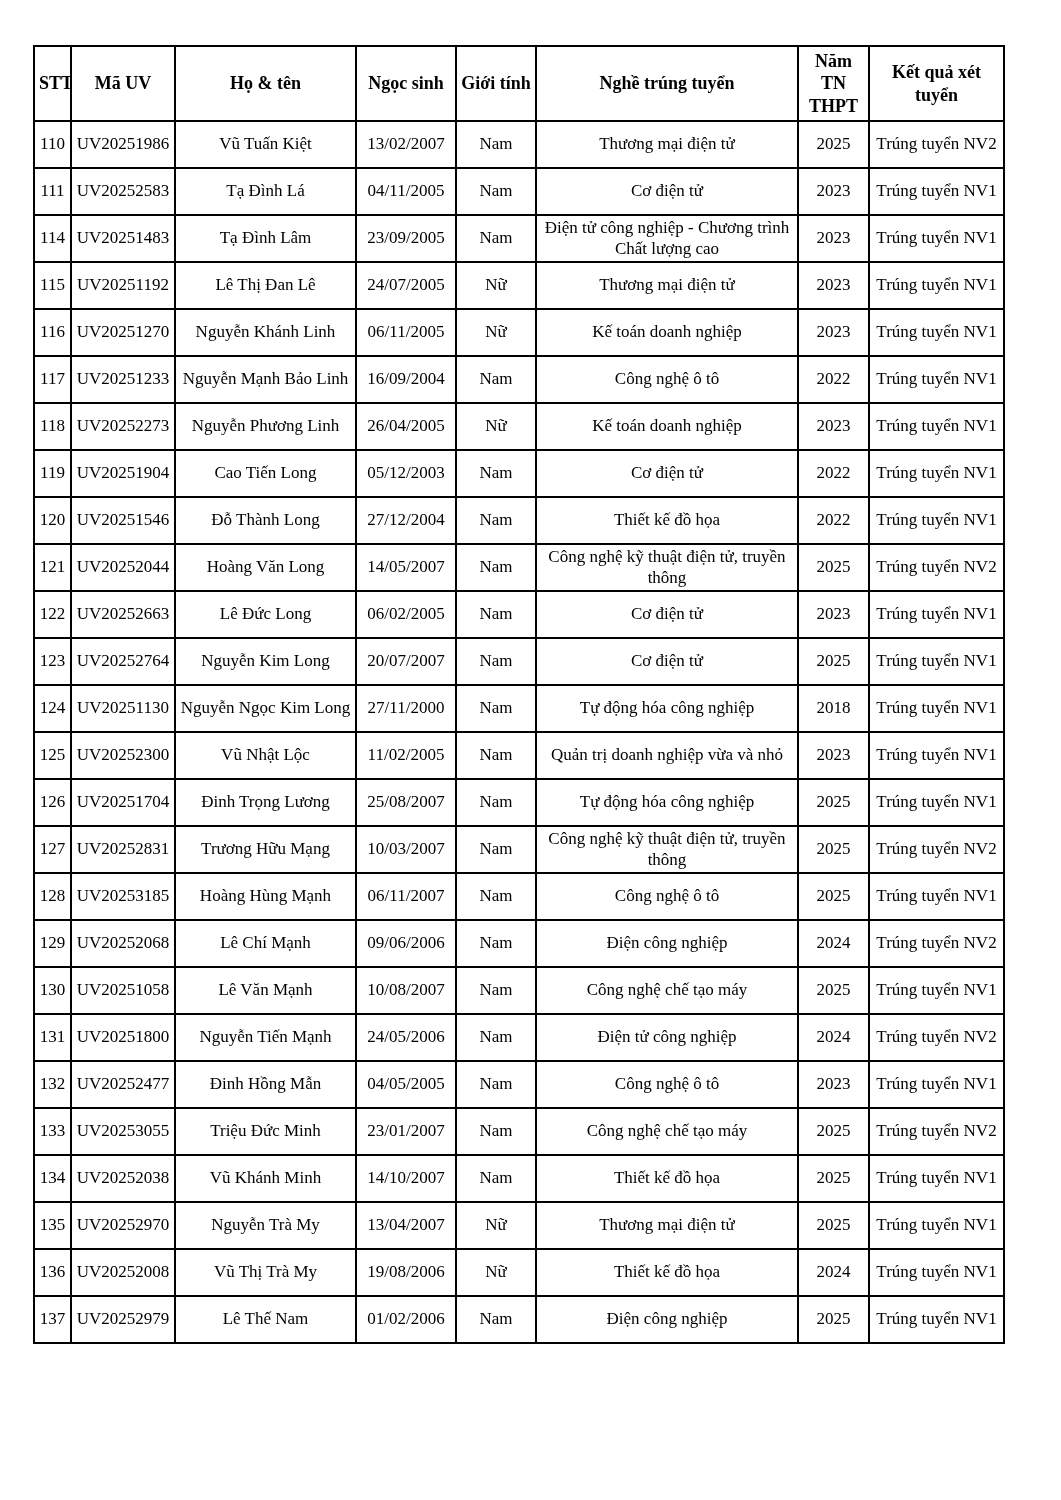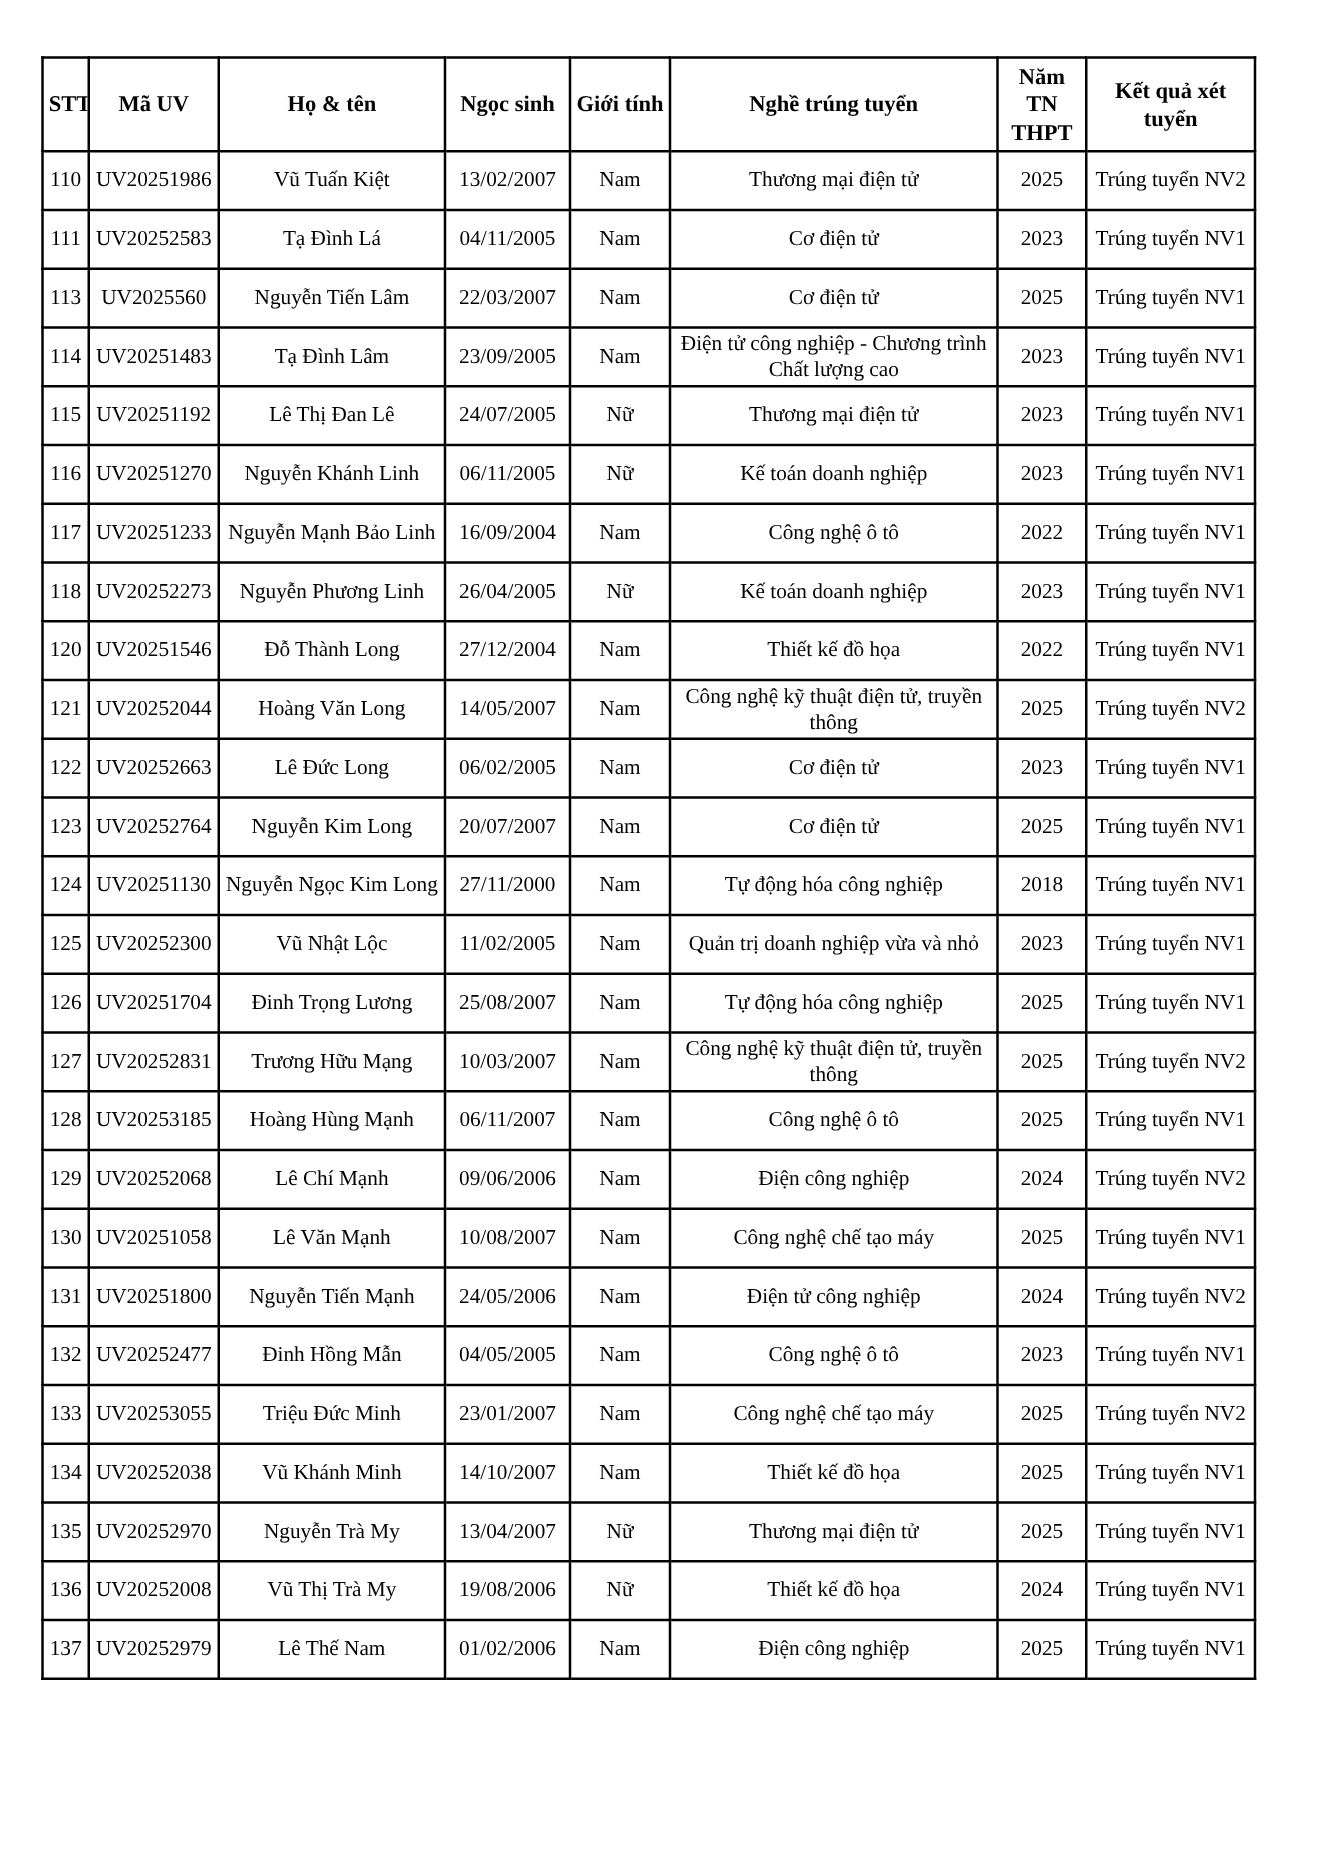--- a/index.html
+++ b/index.html
@@ -114,30 +114,20 @@
             <td class="col-stt">111</td>
             <td class="col-ma_uv">UV20252583</td>
             <td class="col-ho_ten">Tạ Đình Lá</td>
             <td class="col-ngay_sinh">04/11/2005</td>
             <td class="col-gioi_tinh">Nam</td>
             <td class="col-nghe">Cơ điện tử</td>
             <td class="col-nam_tn">2023</td>
             <td class="col-ket_qua">Trúng tuyển NV1</td>
           </tr>
           <tr>
-            <td class="col-stt">113</td>
-            <td class="col-ma_uv">UV2025560</td>
-            <td class="col-ho_ten">Nguyễn Tiến Lâm</td>
-            <td class="col-ngay_sinh">22/03/2007</td>
-            <td class="col-gioi_tinh">Nam</td>
-            <td class="col-nghe">Cơ điện tử</td>
-            <td class="col-nam_tn">2025</td>
-            <td class="col-ket_qua">Trúng tuyển NV1</td>
-          </tr>
-          <tr>
             <td class="col-stt">114</td>
             <td class="col-ma_uv">UV20251483</td>
             <td class="col-ho_ten">Tạ Đình Lâm</td>
             <td class="col-ngay_sinh">23/09/2005</td>
             <td class="col-gioi_tinh">Nam</td>
             <td class="col-nghe">Điện tử công nghiệp - Chương trình Chất lượng cao</td>
             <td class="col-nam_tn">2023</td>
             <td class="col-ket_qua">Trúng tuyển NV1</td>
           </tr>
           <tr>
@@ -171,20 +161,30 @@
             <td class="col-ket_qua">Trúng tuyển NV1</td>
           </tr>
           <tr>
             <td class="col-stt">118</td>
             <td class="col-ma_uv">UV20252273</td>
             <td class="col-ho_ten">Nguyễn Phương Linh</td>
             <td class="col-ngay_sinh">26/04/2005</td>
             <td class="col-gioi_tinh">Nữ</td>
             <td class="col-nghe">Kế toán doanh nghiệp</td>
             <td class="col-nam_tn">2023</td>
+            <td class="col-ket_qua">Trúng tuyển NV1</td>
+          </tr>
+          <tr>
+            <td class="col-stt">119</td>
+            <td class="col-ma_uv">UV20251904</td>
+            <td class="col-ho_ten">Cao Tiến Long</td>
+            <td class="col-ngay_sinh">05/12/2003</td>
+            <td class="col-gioi_tinh">Nam</td>
+            <td class="col-nghe">Cơ điện tử</td>
+            <td class="col-nam_tn">2022</td>
             <td class="col-ket_qua">Trúng tuyển NV1</td>
           </tr>
           <tr>
             <td class="col-stt">120</td>
             <td class="col-ma_uv">UV20251546</td>
             <td class="col-ho_ten">Đỗ Thành Long</td>
             <td class="col-ngay_sinh">27/12/2004</td>
             <td class="col-gioi_tinh">Nam</td>
             <td class="col-nghe">Thiết kế đồ họa</td>
             <td class="col-nam_tn">2022</td>

